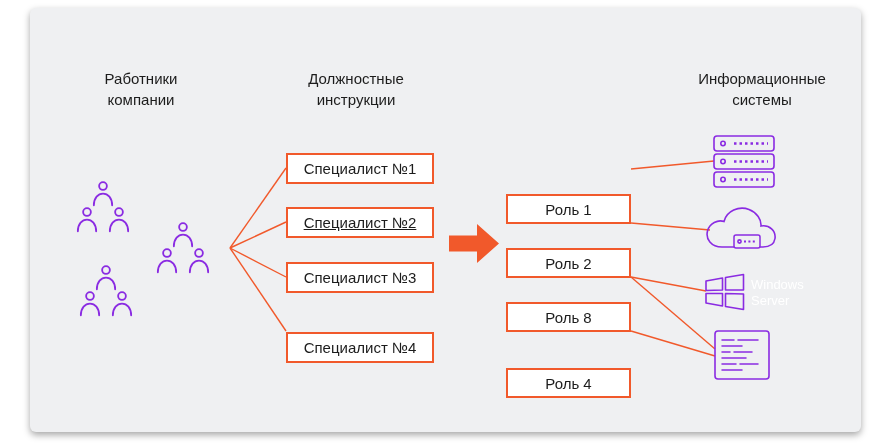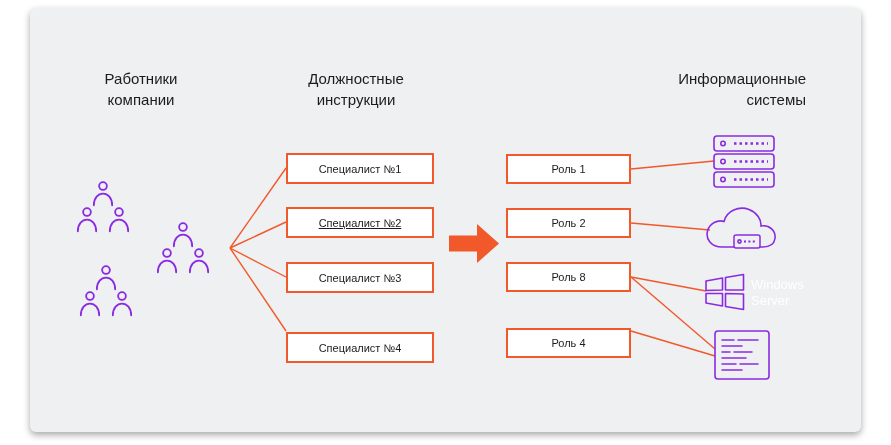--- a/index.html
+++ b/index.html
@@ -16,30 +16,30 @@
     box-shadow:0 3px 7px rgba(0,0,0,0.35);
   }
   .layer { position:absolute; left:0; top:0; width:891px; height:445px; pointer-events:none; }
   .hdr {
     position:absolute; text-align:center;
     font-size:15px; line-height:21px; color:#1c1c1c;
   }
   .hdr-employees { left:81px; top:68px; width:120px; }
   .hdr-jobs      { left:286px; top:68px; width:140px; }
   .hdr-roles     { left:523px; top:79px; width:80px; }
-  .hdr-systems   { left:656px; top:68px; width:150px;text-align:right; }
+  .hdr-systems   { left:687px; top:68px; width:150px; }
   .box {
     position:absolute; background:#ffffff;
     border:2px solid #F1592B;
     display:flex; align-items:center; justify-content:center;
-    font-size:11px; color:#1c1c1c; box-sizing:border-box;
+    font-size:15px; color:#1c1c1c; box-sizing:border-box;
   }
   .spec { left:286px; width:148px; height:31px; }
   .spec1 { top:153px; } .spec2 { top:207px;text-decoration:underline; } .spec3 { top:262px; } .spec4 { top:316px;margin-top:16px; }
-  .role { left:506px; width:125px; height:30px; }
+  .role { left:506px; width:125px; height:30px;margin-top:40px; }
   .role1 { top:154px; } .role2 { top:208px; } .role3 { top:262px; } .role4 { top:328px; }
   .win-label {
     position:absolute; left:751px; top:277px; width:78px;
     color:#ffffff; font-size:13px; line-height:16px;
   }
 </style>
 </head>
 <body>
 
 <div class="canvas">

